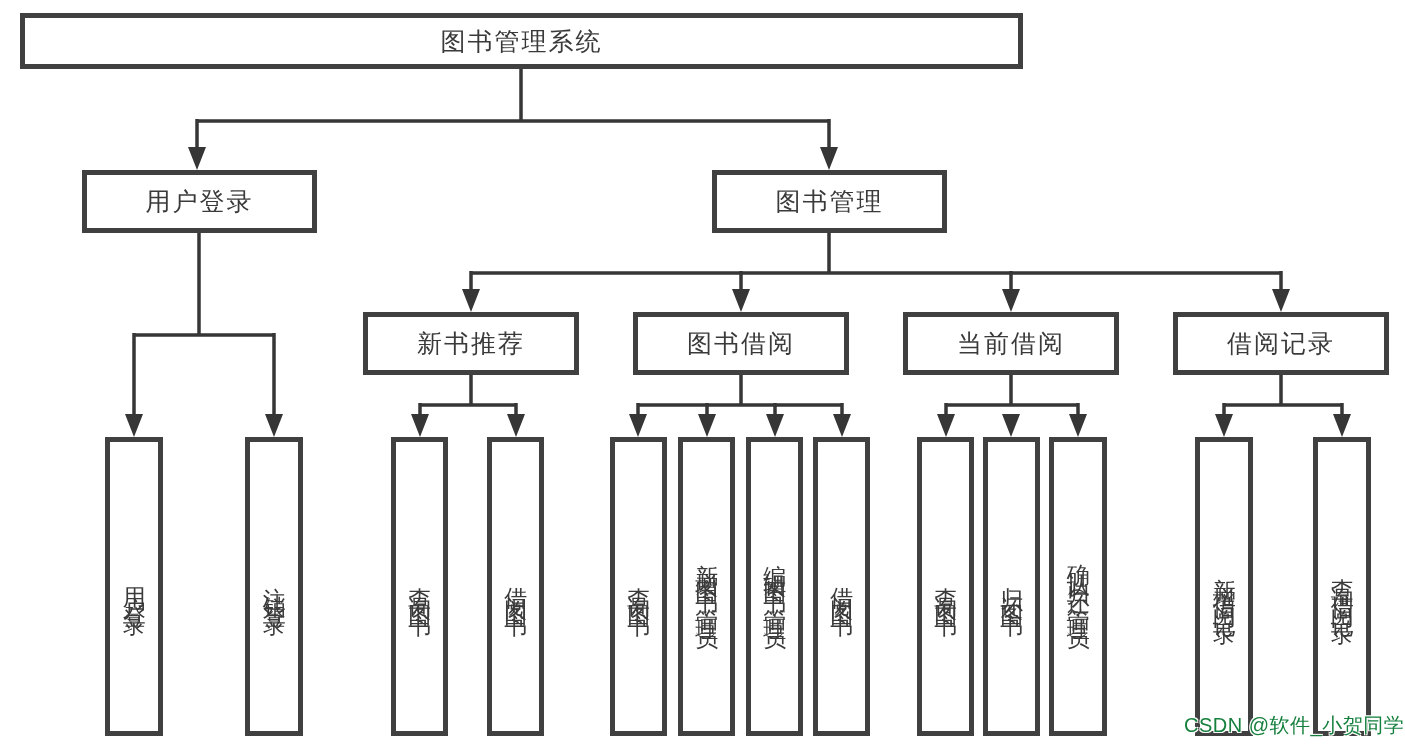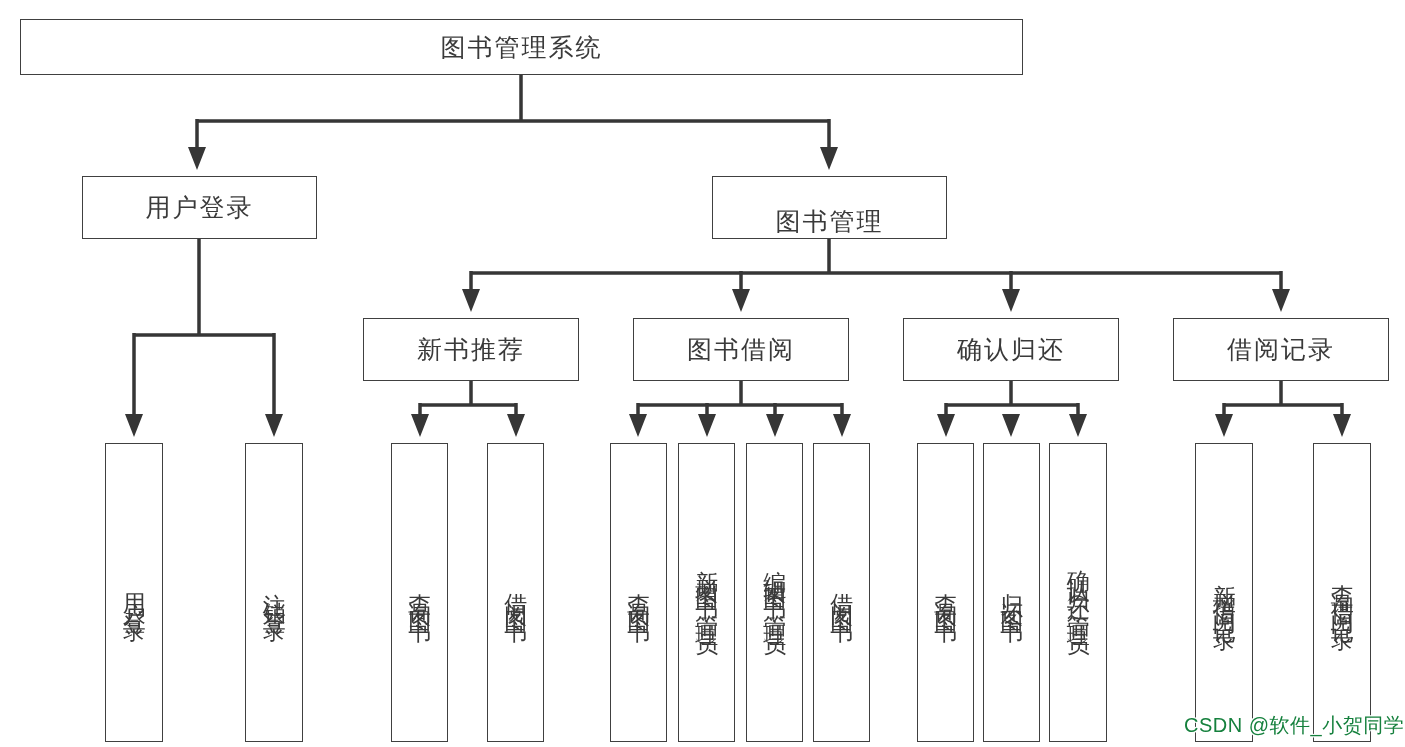--- a/index.html
+++ b/index.html
@@ -2,24 +2,23 @@
 <html><head>
 <meta charset="utf-8">
 <style>
   html,body{margin:0;padding:0;background:#fff;}
   .canvas{
     position:relative;width:1405px;height:747px;background:#ffffff;
     font-family:"Liberation Sans","DejaVu Sans",sans-serif;overflow:hidden;
   }
   .wires{position:absolute;left:0;top:0;}
   .box{
-    position:absolute;background:#ffffff;border:1px solid #404040;
+    position:absolute;background:#ffffff;border:5px solid #404040;
     box-sizing:border-box;display:flex;align-items:center;justify-content:center;
     color:#3a3a3a;
-    margin-top:6px;
   }
   .hbox{font-size:25px;letter-spacing:2px;white-space:nowrap;}
   .vbox .vtext{
     writing-mode:vertical-rl;text-orientation:mixed;
     font-size:23px;letter-spacing:9px;line-height:1.1;
   }
   .watermark{
     position:absolute;left:1184px;top:712px;font-size:20px;
     color:#15803d;letter-spacing:0.5px;white-space:nowrap;
     text-shadow:1px 1px 0 #ffffff,-1px -1px 0 #ffffff,1px -1px 0 #ffffff,-1px 1px 0 #ffffff;
@@ -50,32 +49,32 @@
              M1215 414 L1233 414 L1224 437 Z  M1333 414 L1351 414 L1342 437 Z" fill="#363636" stroke="none"></path>
   </svg>
 
   <div class="box hbox" style="left:20px;top:13px;width:1003px;height:56px;">
     <span>图书管理系统</span>
   </div>
 
   <div class="box hbox" style="left:82px;top:170px;width:235px;height:63px;">
     <span>用户登录</span>
   </div>
-  <div class="box hbox" style="left:712px;top:170px;width:235px;height:63px;align-items:flex-end;">
+  <div class="box hbox" style="left:712px;top:170px;width:235px;height:63px;">
     <span>图书管理</span>
   </div>
 
   <div class="box hbox" style="left:363px;top:312px;width:216px;height:63px;">
     <span>新书推荐</span>
   </div>
   <div class="box hbox" style="left:633px;top:312px;width:216px;height:63px;">
     <span>图书借阅</span>
   </div>
   <div class="box hbox" style="left:903px;top:312px;width:216px;height:63px;">
-    <span>确认归还</span>
+    <span>当前借阅</span>
   </div>
   <div class="box hbox" style="left:1173px;top:312px;width:216px;height:63px;">
     <span>借阅记录</span>
   </div>
 
   <div class="box vbox" style="left:105px;top:437px;width:58px;height:299px;">
     <span class="vtext">用户登录</span>
   </div>
   <div class="box vbox" style="left:245px;top:437px;width:58px;height:299px;">
     <span class="vtext">注销登录</span>

